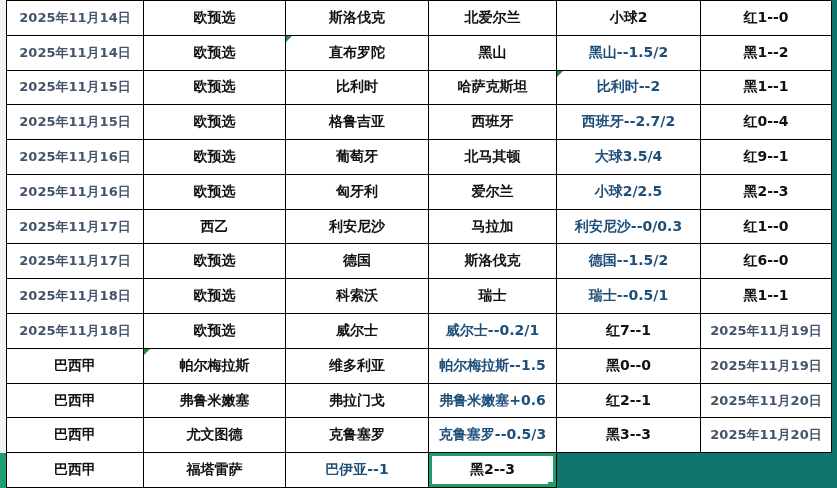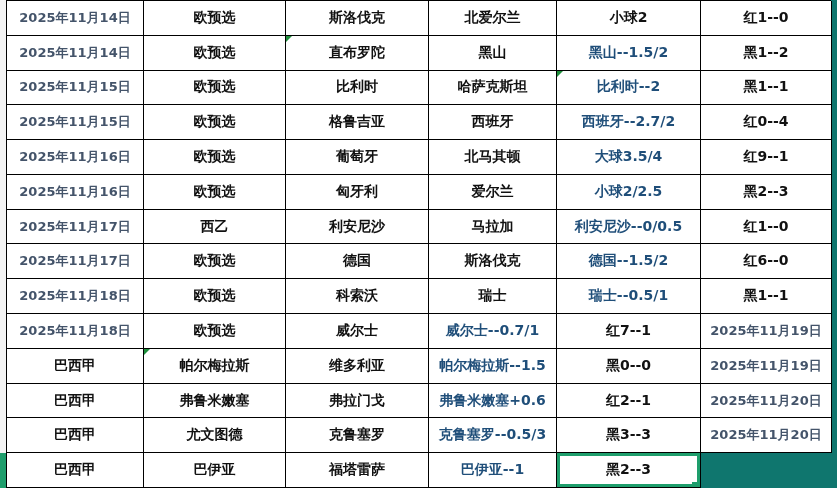--- a/index.html
+++ b/index.html
@@ -106,41 +106,41 @@
     <div class="cell">欧预选</div>
     <div class="cell">匈牙利</div>
     <div class="cell">爱尔兰</div>
     <div class="cell navy">小球2/2.5</div>
     <div class="cell">黑2--3</div>
 
     <div class="cell date">2025年11月17日</div>
     <div class="cell">西乙</div>
     <div class="cell">利安尼沙</div>
     <div class="cell">马拉加</div>
-    <div class="cell navy">利安尼沙--0/0.5</div>
+    <div class="cell navy">利安尼沙--0/0.3</div>
     <div class="cell">红1--0</div>
 
     <div class="cell date">2025年11月17日</div>
     <div class="cell">欧预选</div>
     <div class="cell">德国</div>
     <div class="cell">斯洛伐克</div>
     <div class="cell navy">德国--1.5/2</div>
     <div class="cell">红6--0</div>
 
     <div class="cell date">2025年11月18日</div>
     <div class="cell">欧预选</div>
     <div class="cell">科索沃</div>
     <div class="cell">瑞士</div>
     <div class="cell navy">瑞士--0.5/1</div>
     <div class="cell">黑1--1</div>
 
     <div class="cell date">2025年11月18日</div>
     <div class="cell">欧预选</div>
     <div class="cell">威尔士</div>
-    <div class="cell navy">威尔士--0.7/1</div>
+    <div class="cell navy">威尔士--0.2/1</div>
     <div class="cell">红7--1</div>
 
     <div class="cell date">2025年11月19日</div>
     <div class="cell">巴西甲</div>
     <div class="cell tri">帕尔梅拉斯</div>
     <div class="cell">维多利亚</div>
     <div class="cell navy">帕尔梅拉斯--1.5</div>
     <div class="cell">黑0--0</div>
 
     <div class="cell date">2025年11月19日</div>
@@ -152,19 +152,18 @@
 
     <div class="cell date">2025年11月20日</div>
     <div class="cell">巴西甲</div>
     <div class="cell">尤文图德</div>
     <div class="cell">克鲁塞罗</div>
     <div class="cell navy">克鲁塞罗--0.5/3</div>
     <div class="cell">黑3--3</div>
 
     <div class="cell date">2025年11月20日</div>
     <div class="cell">巴西甲</div>
-    <div class="cell">巴伊亚</div>
     <div class="cell">福塔雷萨</div>
     <div class="cell navy">巴伊亚--1</div>
     <div class="cell selected">黑2--3<div class="fill-handle"></div></div>
   </div>
 
 </div>
 
 </body></html>

